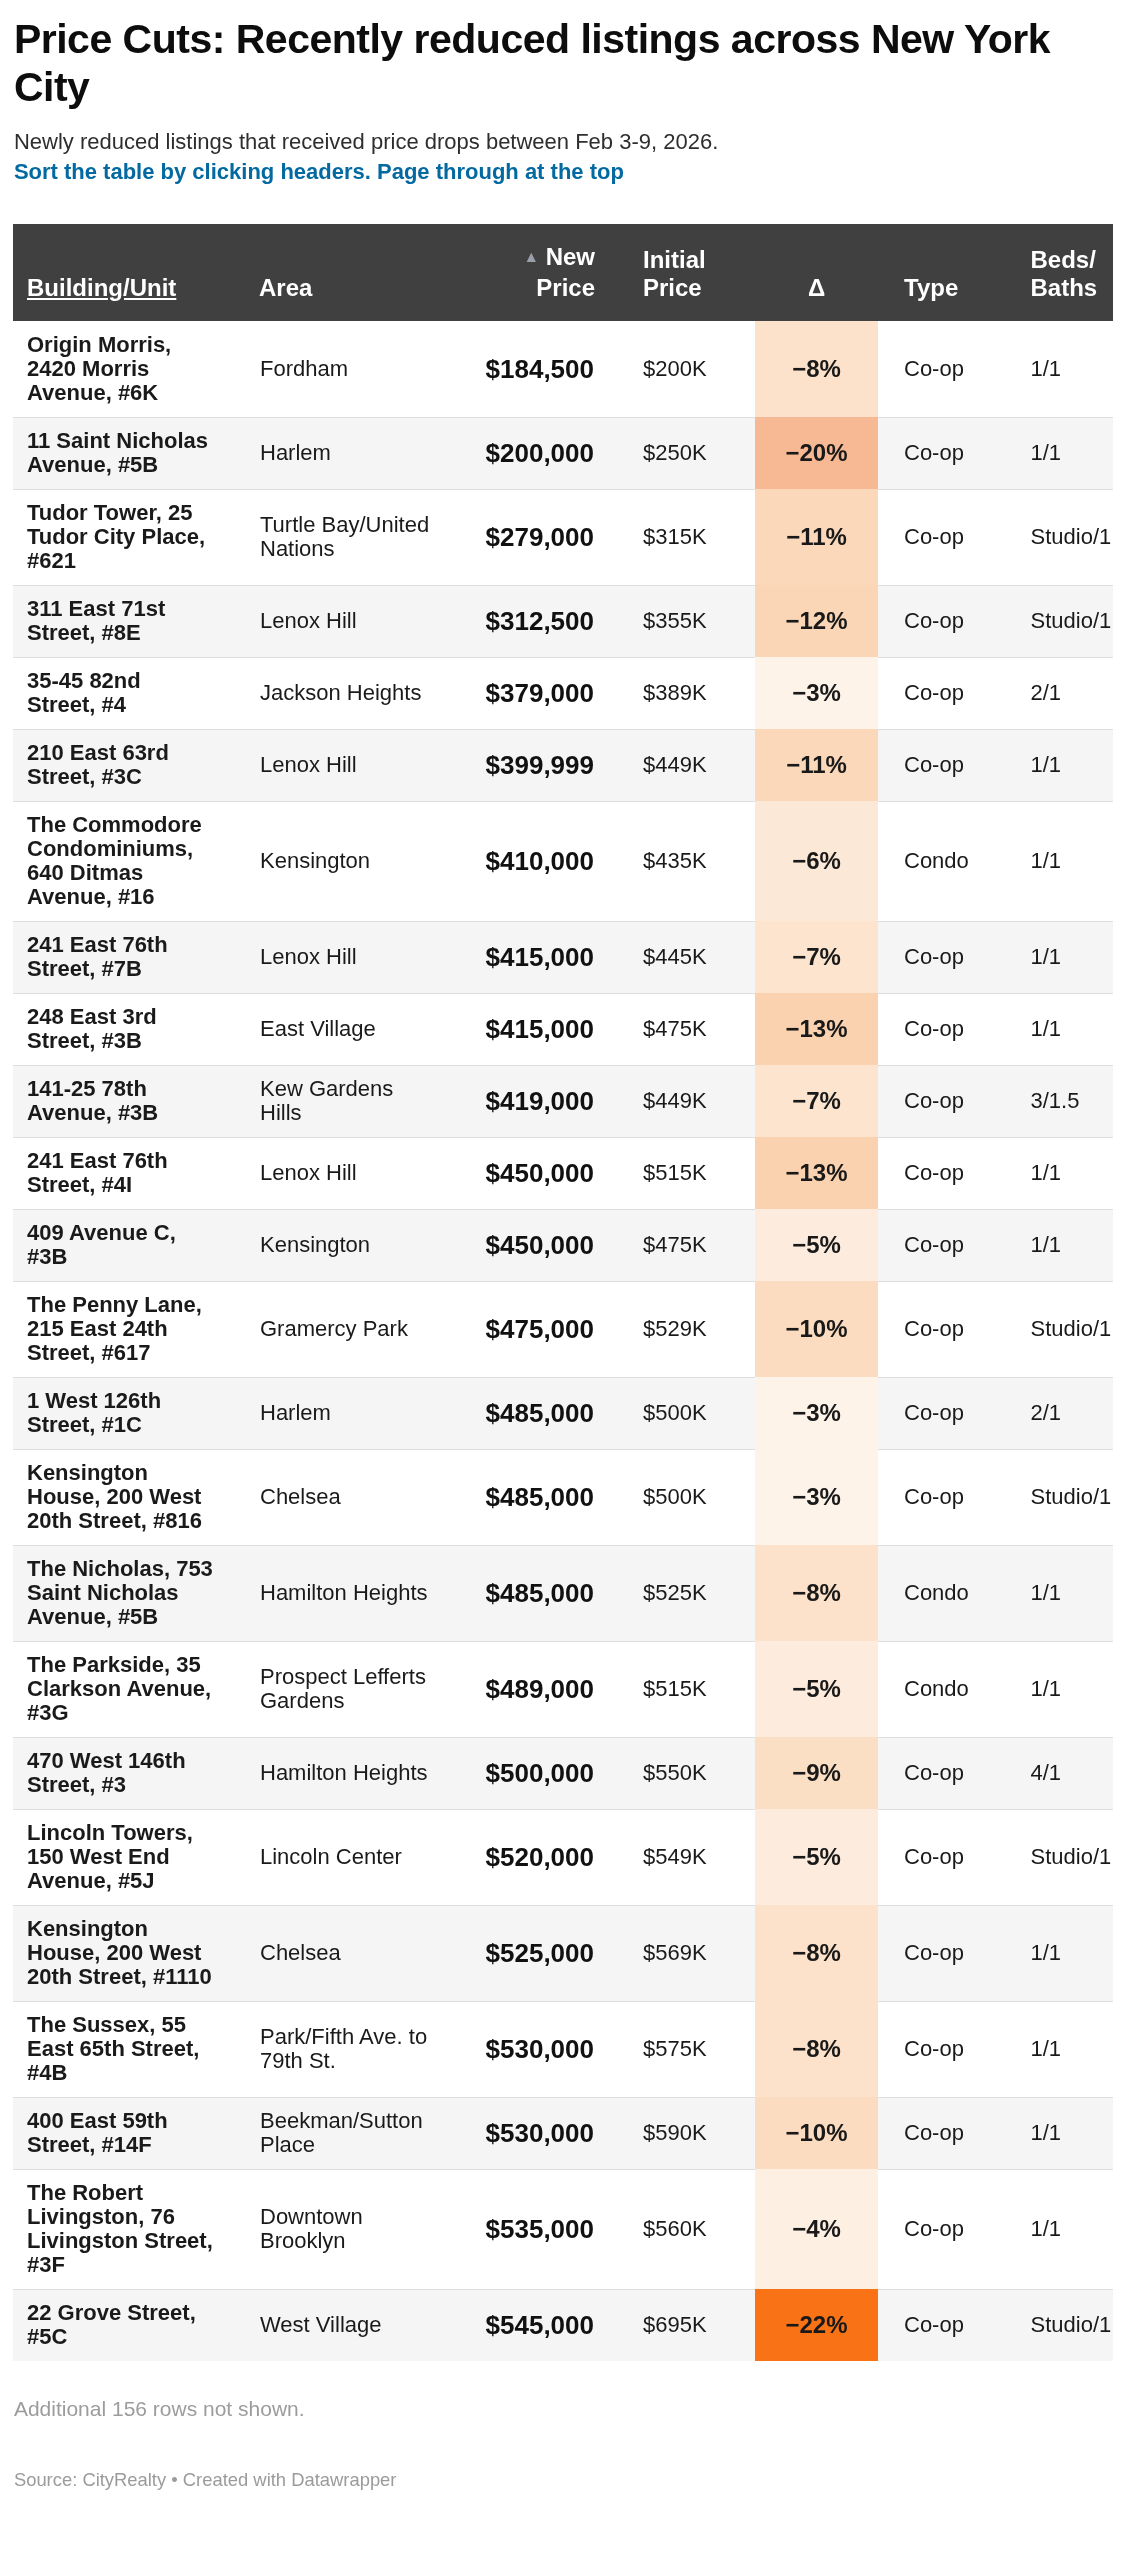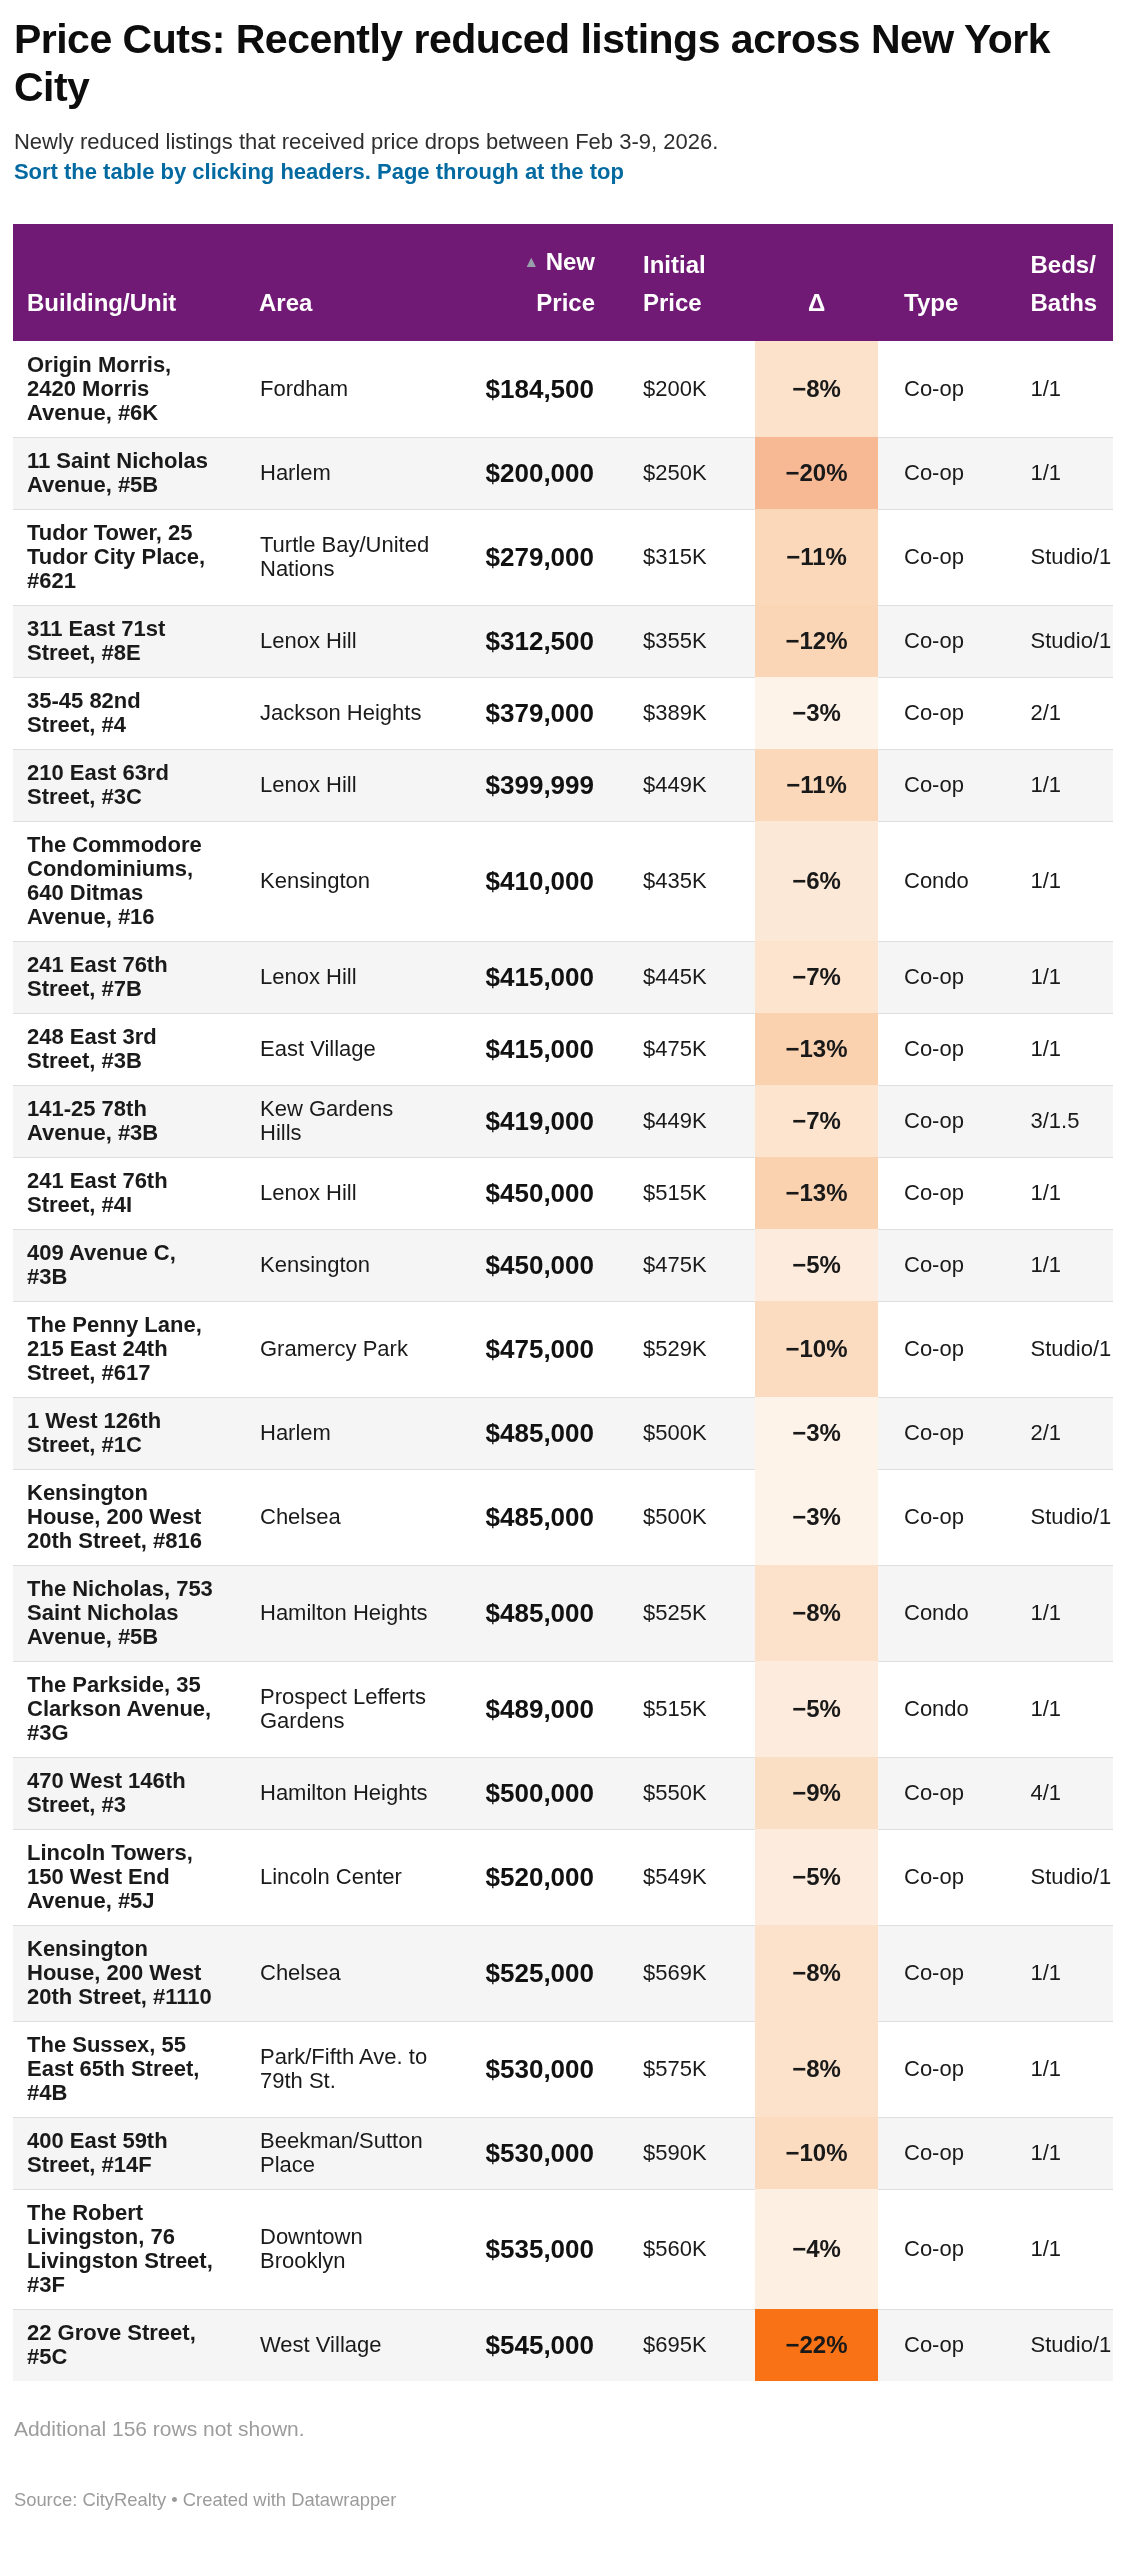--- a/index.html
+++ b/index.html
@@ -14,27 +14,27 @@
   .title {
     font-size:41px; line-height:48px; font-weight:bold; letter-spacing:-0.5px;
     color:#0d0d0d; margin:0 0 16.6px 0.9px;
   }
   .desc  { font-size:22px; line-height:30px; color:#2e2e2e; margin:0 0 0 0.9px; }
   .note  { font-size:22px; line-height:30px; font-weight:bold; color:#0369a1; margin:0 0 37px 0.9px; }
 
   table.dw { border-collapse:collapse; table-layout:fixed; width:1099px; }
 
   thead th {
-    background:#701a75; color:#ffffff;
-    font-size:24px; font-weight:bold; line-height:38px;
+    background:#404040; color:#ffffff;
+    font-size:24px; font-weight:bold; line-height:28px;
     text-align:left; vertical-align:bottom;
     padding:18.4px 0 19.4px 0;
   }
   thead th .hl { min-height:0; }
-  th.c-building { padding-left:14px; }
+  th.c-building { padding-left:14px;text-decoration:underline; }
   th.c-new   { text-align:right; }
   th.c-initial { padding-left:48px; }
   th.c-delta { text-align:center; }
   th.c-type  { padding-left:26px; }
   th.c-beds  { padding-left:6.5px; }
   thead th { cursor:pointer; }
 
   .sort-arrow { font-size:15.7px; color:#99a0ab; margin-right:6.5px; position:relative; top:-2.8px; }
 
   tbody td {

